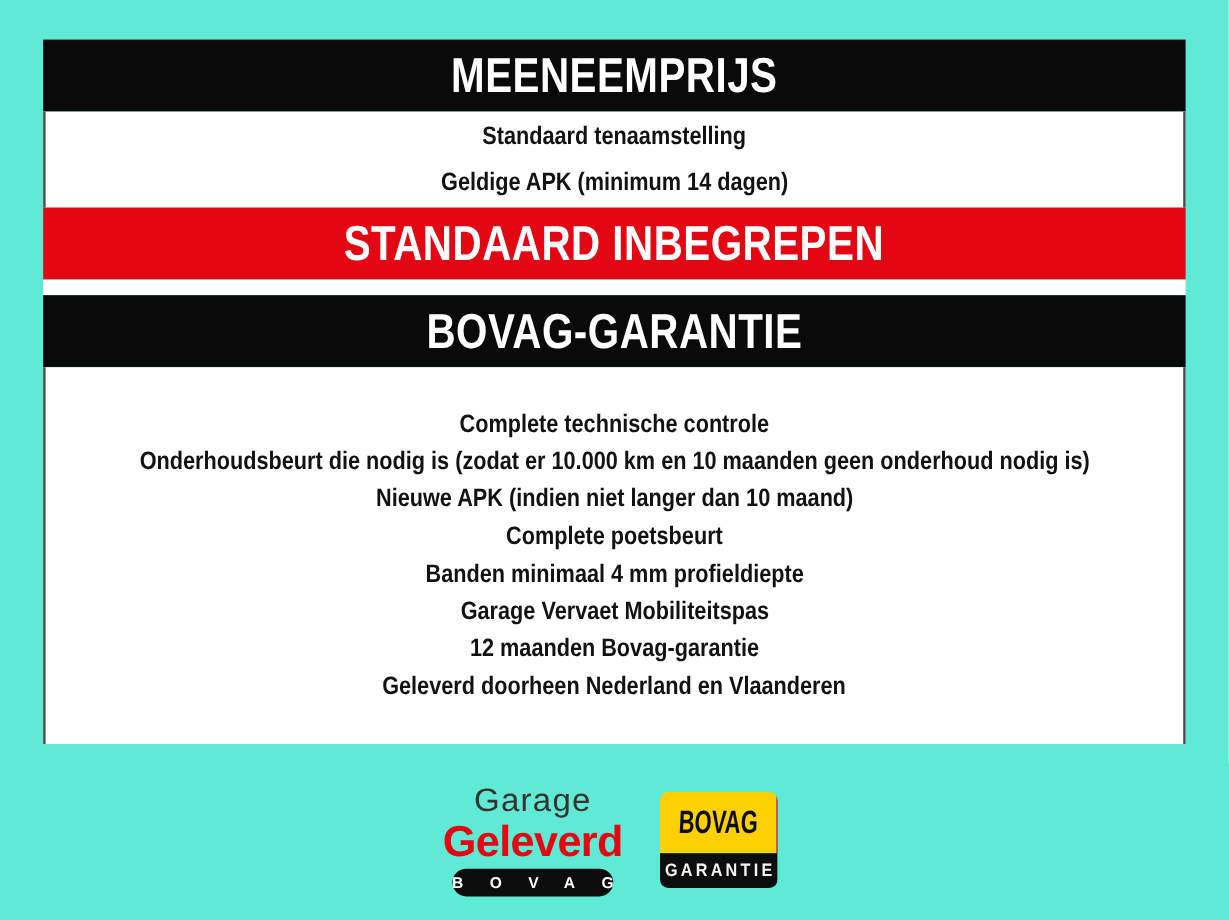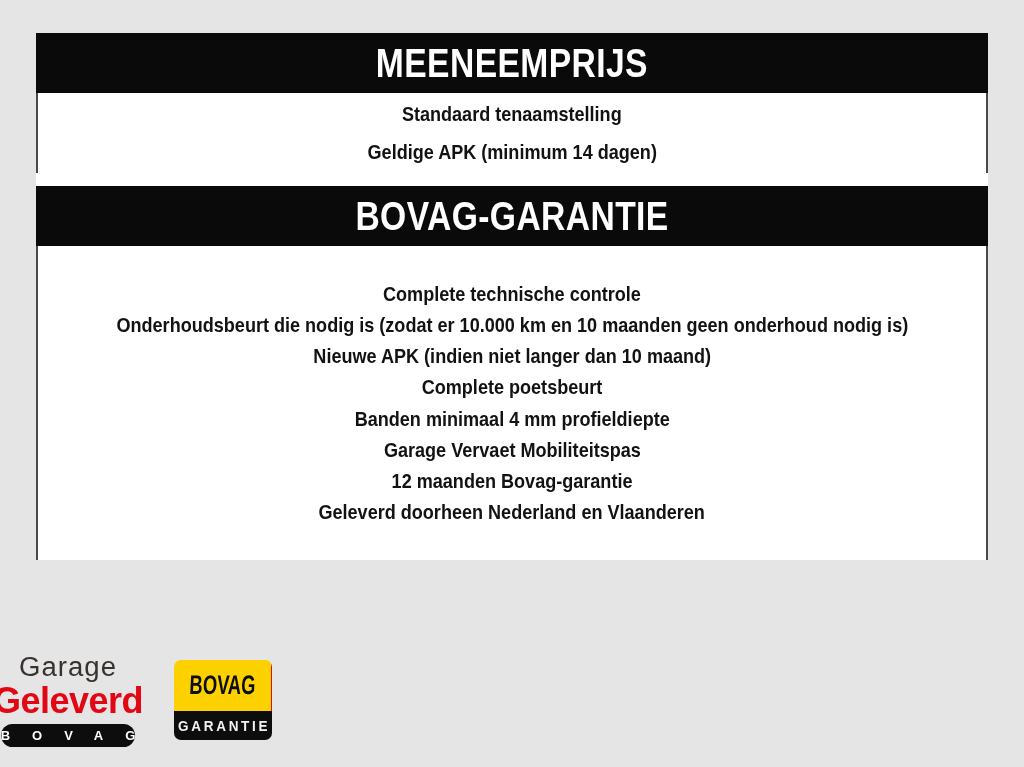--- a/index.html
+++ b/index.html
@@ -2,21 +2,21 @@
 <html><head>
 <meta charset="utf-8">
 <style>
   * { margin:0; padding:0; box-sizing:border-box; }
   html,body { background:#ffffff; }
   body {
     width:1024px; height:767px;
     font-family:"Liberation Sans", sans-serif;
     overflow:hidden;
   }
-  .page { position:relative; width:1024px; height:767px; background:#e5e5e5; }
+  .page { position:relative; width:1024px; height:767px; background:#5eead4; }
 
   .card { position:absolute; left:36px; top:33px; width:952px; }
 
   .banner {
     height:60px; display:flex; align-items:center; justify-content:center;
   }
   .banner-black { background:#0a0a0a; }
   .banner-red   { background:#e30613; }
   .banner-title {
     color:#ffffff; font-weight:bold; font-size:41px; line-height:1;
@@ -32,21 +32,21 @@
   .box-meeneem { height:80px; gap:15px; }
   .box-bovag   { height:314px; gap:9px; }
   .item-line {
     font-size:21px; font-weight:bold; color:#121212; line-height:1.05;
     display:inline-block; transform:scaleX(0.86); white-space:nowrap;
   }
   .gap-strip { height:13px; background:#ffffff; }
 
   .footer {
     position:absolute; left:0; top:633px; width:1024px; height:134px;
-    display:flex; align-items:center; gap:38px;
+    display:flex; align-items:center; justify-content:center; gap:38px;
   }
 
   
   .garage-logo { display:flex; flex-direction:column; align-items:center; width:136px; }
   .garage-word {
     font-size:27px; color:#37322f; letter-spacing:1px; line-height:1;
     transform:scaleX(1.02);
   }
   .vervaet-word {
     font-size:36px; font-weight:bold; color:#e30613; line-height:1;
@@ -103,20 +103,23 @@
 
     <div class="banner banner-black">
       <span class="banner-title">MEENEEMPRIJS</span>
     </div>
 
     <div class="white-box box-meeneem">
       <span class="item-line">Standaard tenaamstelling</span>
       <span class="item-line">Geldige APK (minimum 14 dagen)</span>
     </div>
 
+    <div class="banner banner-red">
+      <span class="banner-title">STANDAARD INBEGREPEN</span>
+    </div>
 
     <div class="gap-strip"></div>
 
     <div class="banner banner-black">
       <span class="banner-title">BOVAG-GARANTIE</span>
     </div>
 
     <div class="white-box box-bovag">
       <span class="item-line">Complete technische controle</span>
       <span class="item-line">Onderhoudsbeurt die nodig is (zodat er 10.000 km en 10 maanden geen onderhoud nodig is)</span>

